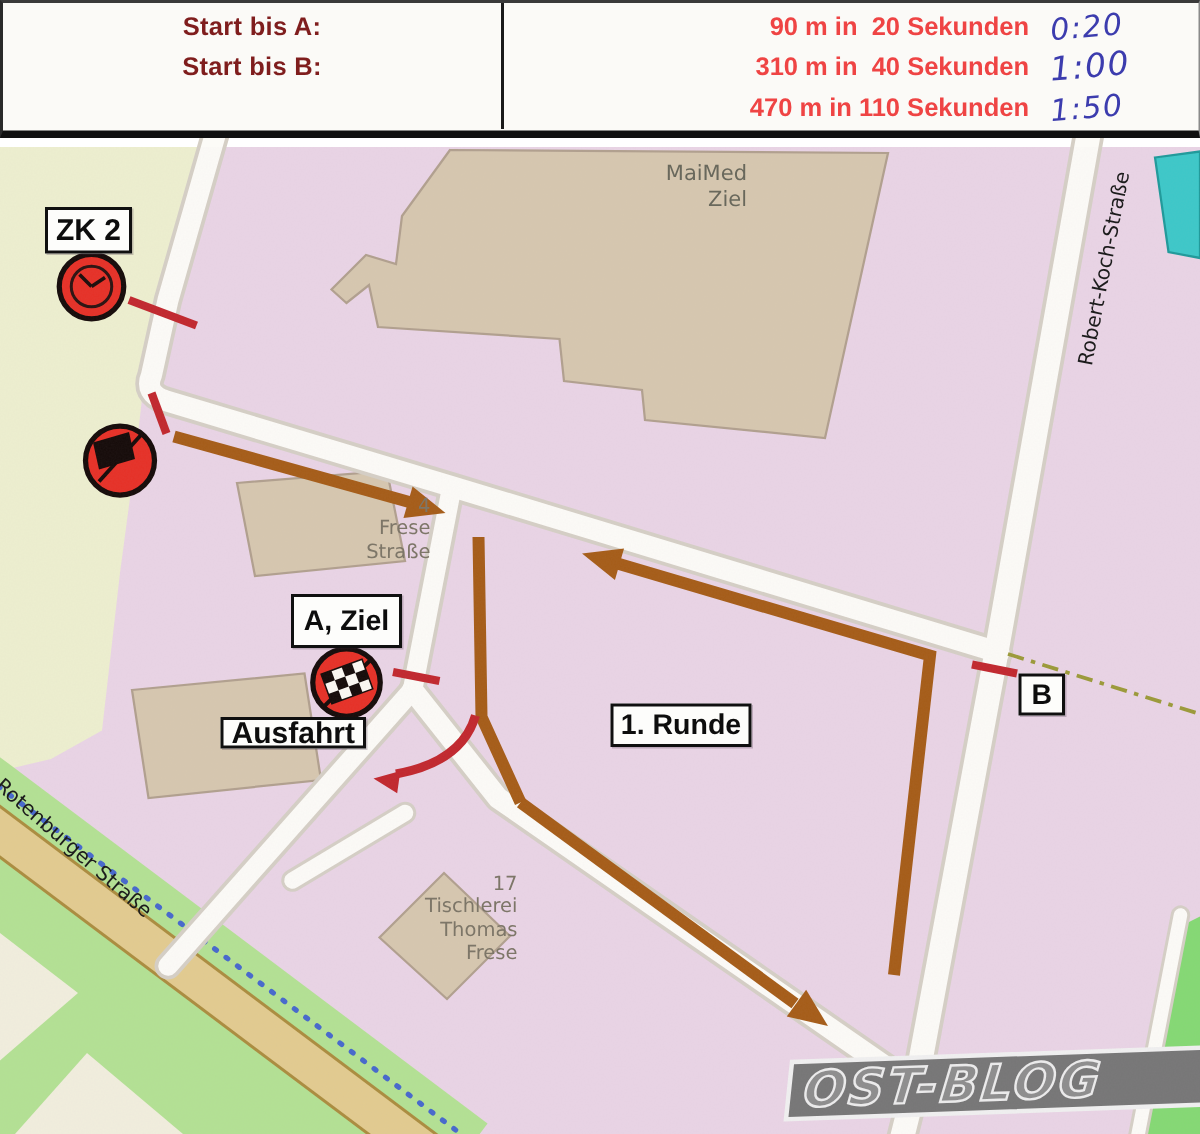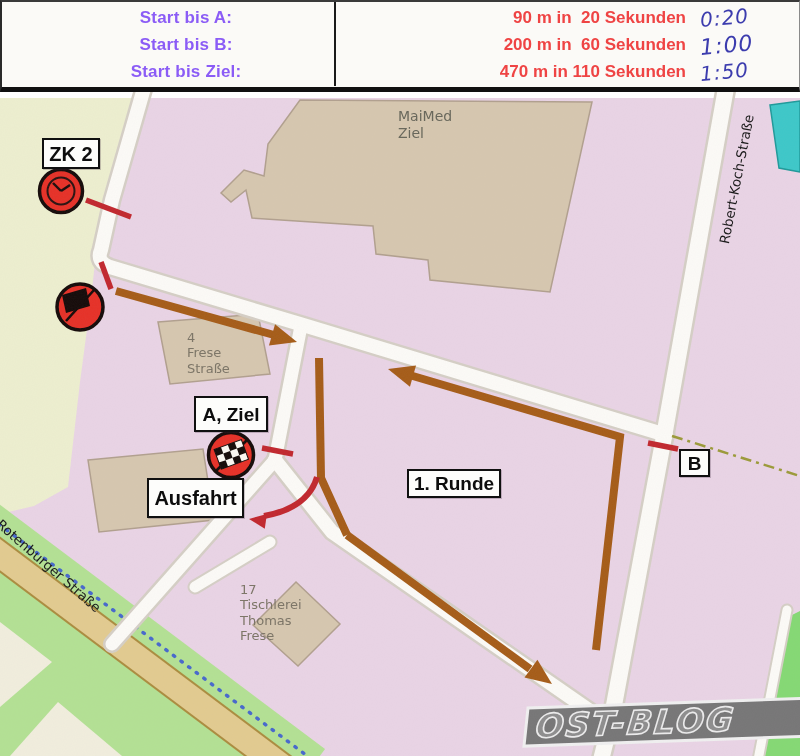--- a/index.html
+++ b/index.html
@@ -11,22 +11,22 @@
   .header{
     position:absolute;left:0;top:0;width:800px;height:92px;box-sizing:border-box;
     background:#fbfaf7;
     border-top:2px solid #3a3a3a;border-left:2px solid #2a2a2a;border-right:1px solid #8a8a8a;
     border-bottom:5px solid #101010;
     padding-top:3px;
   }
   .h-divider{position:absolute;left:332px;top:0;width:2px;height:84px;background:#1a1a1a;}
   .h-row{position:relative;height:27px;}
   .h-label{
-    position:absolute;left:18px;top:3px;width:332px;text-align:center;
-    font-weight:bold;font-size:17px;color:#8b5cf6;letter-spacing:0.2px;
+    position:absolute;left:0;top:3px;width:332px;text-align:center;
+    font-weight:bold;font-size:17px;color:#7f1d1d;letter-spacing:0.2px;
   }
   .h-value{
     position:absolute;left:340px;top:3px;width:344px;text-align:right;
     font-weight:bold;font-size:17px;color:#ef4444;white-space:pre;
   }
   .h-hand{
     position:absolute;left:698px;top:-1px;width:90px;
     font-family:"DejaVu Sans",sans-serif;font-style:italic;font-size:20px;
     color:#3c3cae;transform:rotate(-5deg);letter-spacing:1px;
   }
@@ -34,28 +34,28 @@
   
   .map{position:absolute;left:0;top:92px;width:800px;height:664px;background:#ffffff;overflow:hidden;}
   .map svg{position:absolute;left:0;top:0;}
   
   .mbox{
     position:absolute;box-sizing:border-box;background:#fdfdfb;border:2px solid #101010;
     display:flex;align-items:center;justify-content:center;
     font-weight:bold;color:#0d0d0d;line-height:1;z-index:5;
     box-shadow:1px 1px 0 rgba(60,40,60,0.25);
   }
-  .box-zk2{left:30px;top:46px;width:58px;height:31px;font-size:20px;margin-left:12px;}
+  .box-zk2{left:30px;top:46px;width:58px;height:31px;font-size:20px;}
   .box-aziel{left:194px;top:304px;width:74px;height:36px;font-size:19px;}
-  .box-ausfahrt{left:147px;top:386px;width:97px;height:40px;font-size:20px;}
+  .box-ausfahrt{left:147px;top:386px;width:97px;height:21px;font-size:20px;}
   .box-runde{left:407px;top:377px;width:94px;height:29px;font-size:19px;}
   .box-b{left:679px;top:357px;width:31px;height:28px;font-size:19px;}
   
   .place{
-    position:absolute;text-align:left;font-family:"DejaVu Sans",sans-serif;
+    position:absolute;text-align:right;font-family:"DejaVu Sans",sans-serif;
     color:#7d7668;line-height:1.18;z-index:3;
   }
   .place span{display:block;}
   .lbl-maimed{left:398px;top:16px;width:100px;font-size:14px;color:#69685c;}
   .lbl-zeneli{left:187px;top:238px;width:100px;font-size:13px;}
   .lbl-tischlerei{left:240px;top:490px;width:105px;font-size:13px;}
   .street{
     position:absolute;font-family:"DejaVu Sans",sans-serif;font-size:13.5px;color:#1c1c1c;
     white-space:nowrap;z-index:3;transform-origin:0 0;
   }
@@ -69,25 +69,24 @@
 
   <div class="header">
     <div class="h-divider"></div>
     <div class="h-row">
       <span class="h-label">Start bis A:</span>
       <span class="h-value">90 m in  20 Sekunden</span>
       <span class="h-hand">0:20</span>
     </div>
     <div class="h-row">
       <span class="h-label">Start bis B:</span>
-      <span class="h-value">200 m in  60 Sekunden</span>
+      <span class="h-value">310 m in  40 Sekunden</span>
       <span class="h-hand">1:00</span>
     </div>
     <div class="h-row">
-      <span class="h-label">Start bis Ziel:</span>
       <span class="h-value">470 m in 110 Sekunden</span>
       <span class="h-hand">1:50</span>
     </div>
   </div>
 
   <div class="map">
 
     <svg width="800" height="664" viewBox="0 0 800 664">
       <defs>
         <filter id="paper" x="0" y="0" width="100%" height="100%">

